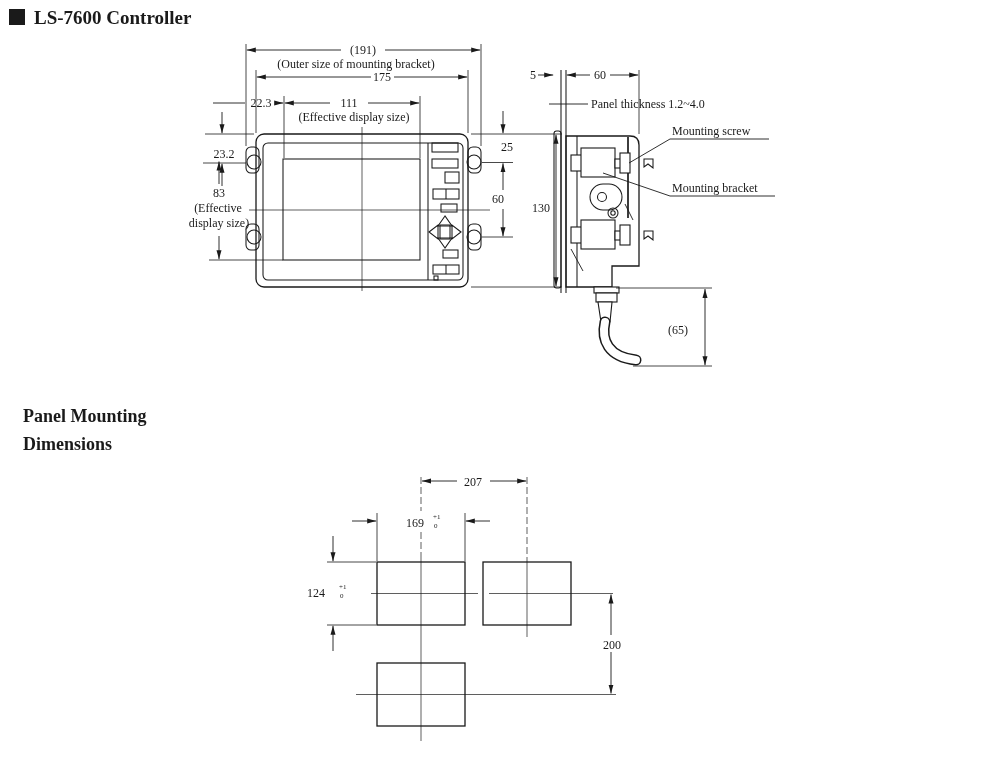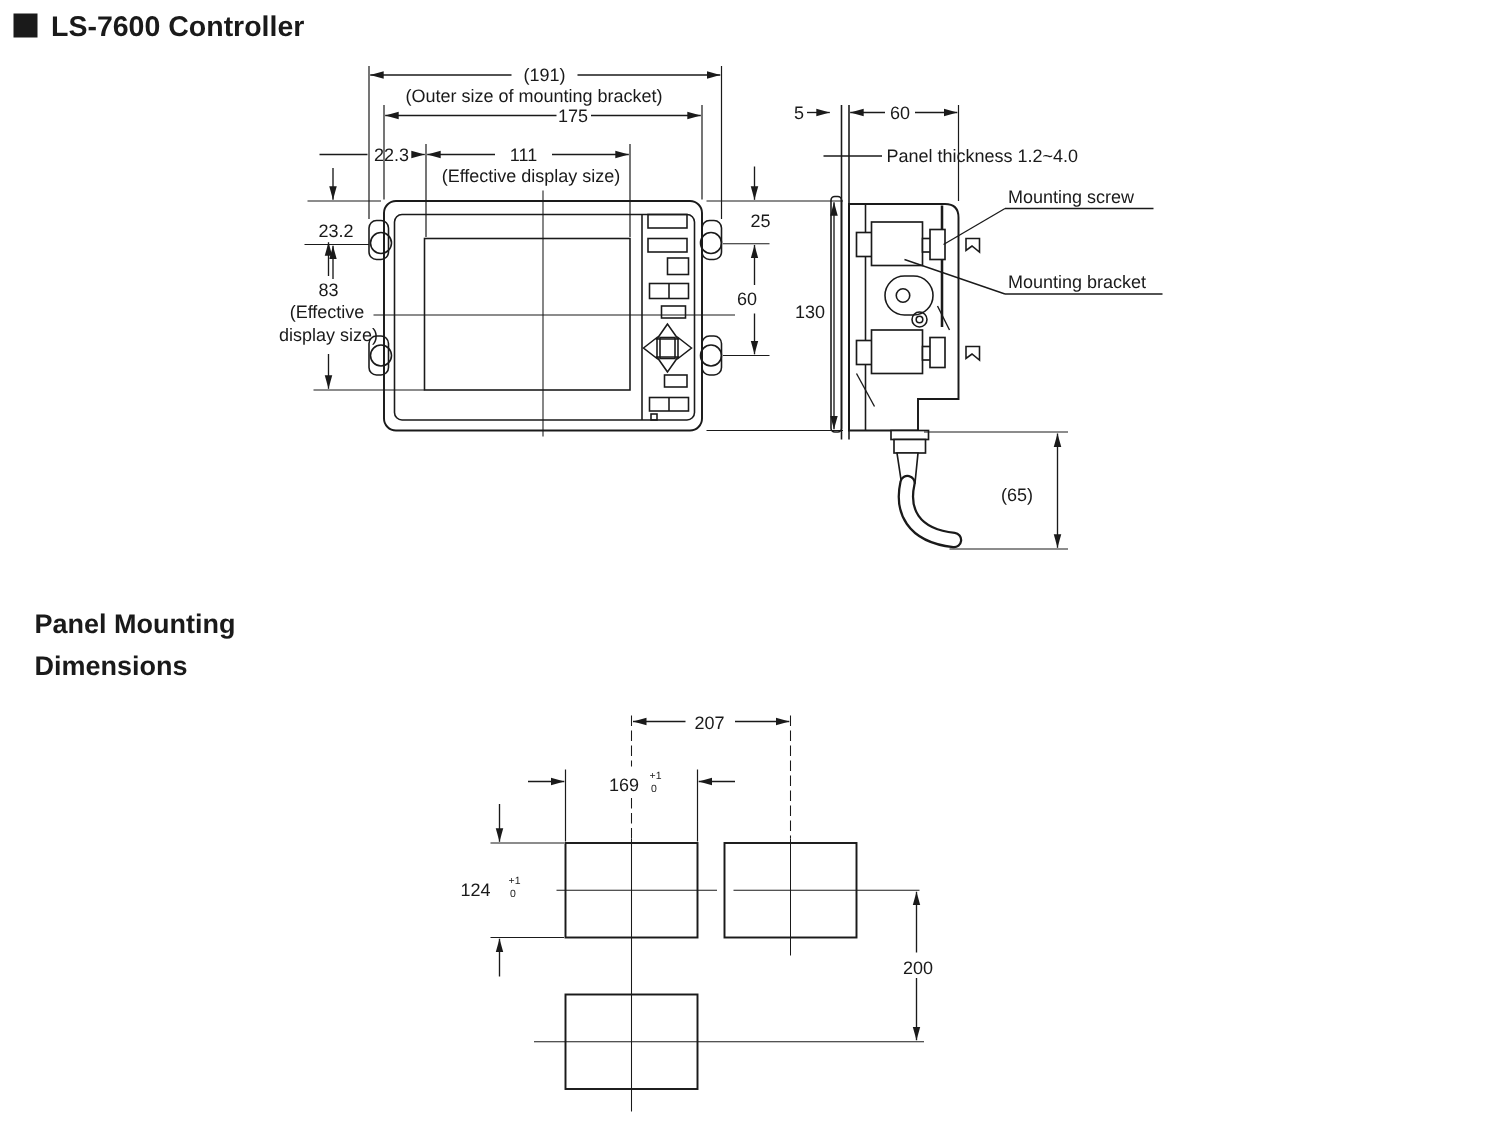--- a/index.html
+++ b/index.html
@@ -1,16 +1,16 @@
 <!DOCTYPE html>
 <html><head>
 <meta charset="utf-8">
 <style>
   html,body{margin:0;padding:0;background:#ffffff;}
-  #page{position:relative;width:1001px;height:760px;background:#ffffff;font-family:Liberation Sans, sans-serif;}
+  #page{position:relative;width:1001px;height:760px;background:#ffffff;font-family:Liberation Serif, serif;}
   svg{position:absolute;left:0;top:0;}
   .ol{fill:none;stroke:#1a1a1a;stroke-width:1.3px;}
   .dt{fill:none;stroke:#1a1a1a;stroke-width:1.05px;}
   .wh{fill:#ffffff;stroke:#1a1a1a;stroke-width:1.1px;}
   .dim{fill:none;stroke:#1a1a1a;stroke-width:0.9px;}
   .ext{fill:none;stroke:#1a1a1a;stroke-width:0.8px;}
   .cl{fill:none;stroke:#1a1a1a;stroke-width:0.7px;}
   .cld{fill:none;stroke:#1a1a1a;stroke-width:0.7px;stroke-dasharray:7 3;}
   .thick{fill:none;stroke:#1a1a1a;stroke-width:1.7px;}
   .blk{fill:#1a1a1a;stroke:none;}

